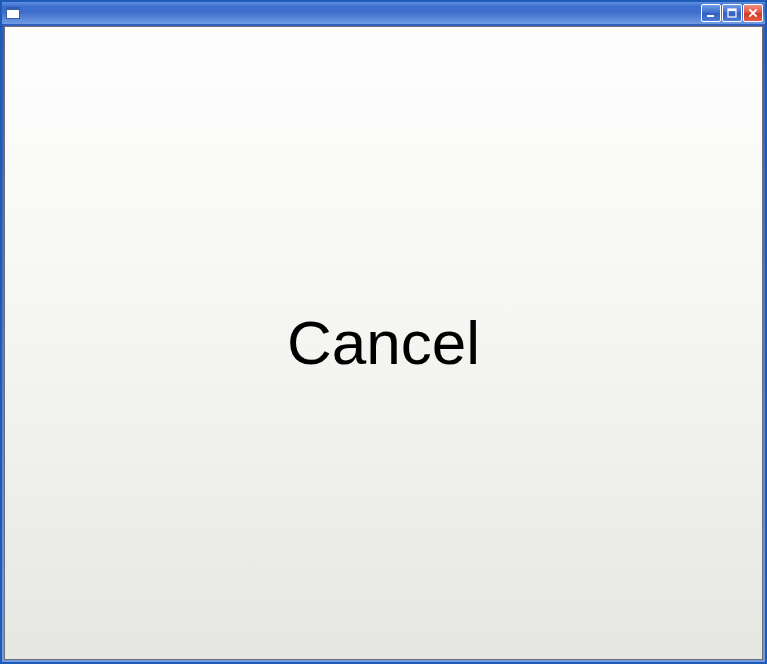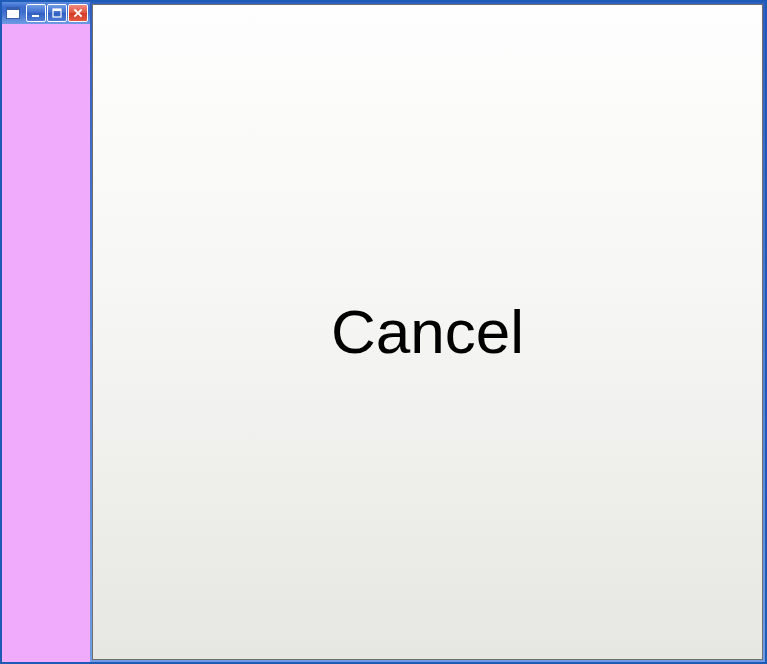--- a/index.html
+++ b/index.html
@@ -2,23 +2,23 @@
 <html><head>
   <meta charset="utf-8">
   <style>
     * { margin: 0; padding: 0; box-sizing: border-box; }
     html, body { width: 767px; height: 664px; font-family: "Segoe UI", Tahoma, Arial, sans-serif; overflow: hidden; background: #fff; }
 
     .window {
       width: 767px;
       height: 664px;
       border: 2px solid #1e5bb6;
-      background: #f0abfc;
+      background: #d946ef;
       display: flex;
-      flex-direction: row;
+      flex-direction: column;
     }
 
     .titlebar {
       height: 22px;
       min-height: 22px;
       background: linear-gradient(to bottom,
         #5f8fe0 0%,
         #3e6fd0 20%,
         #3c6ccc 45%,
         #4c7ad2 60%,

